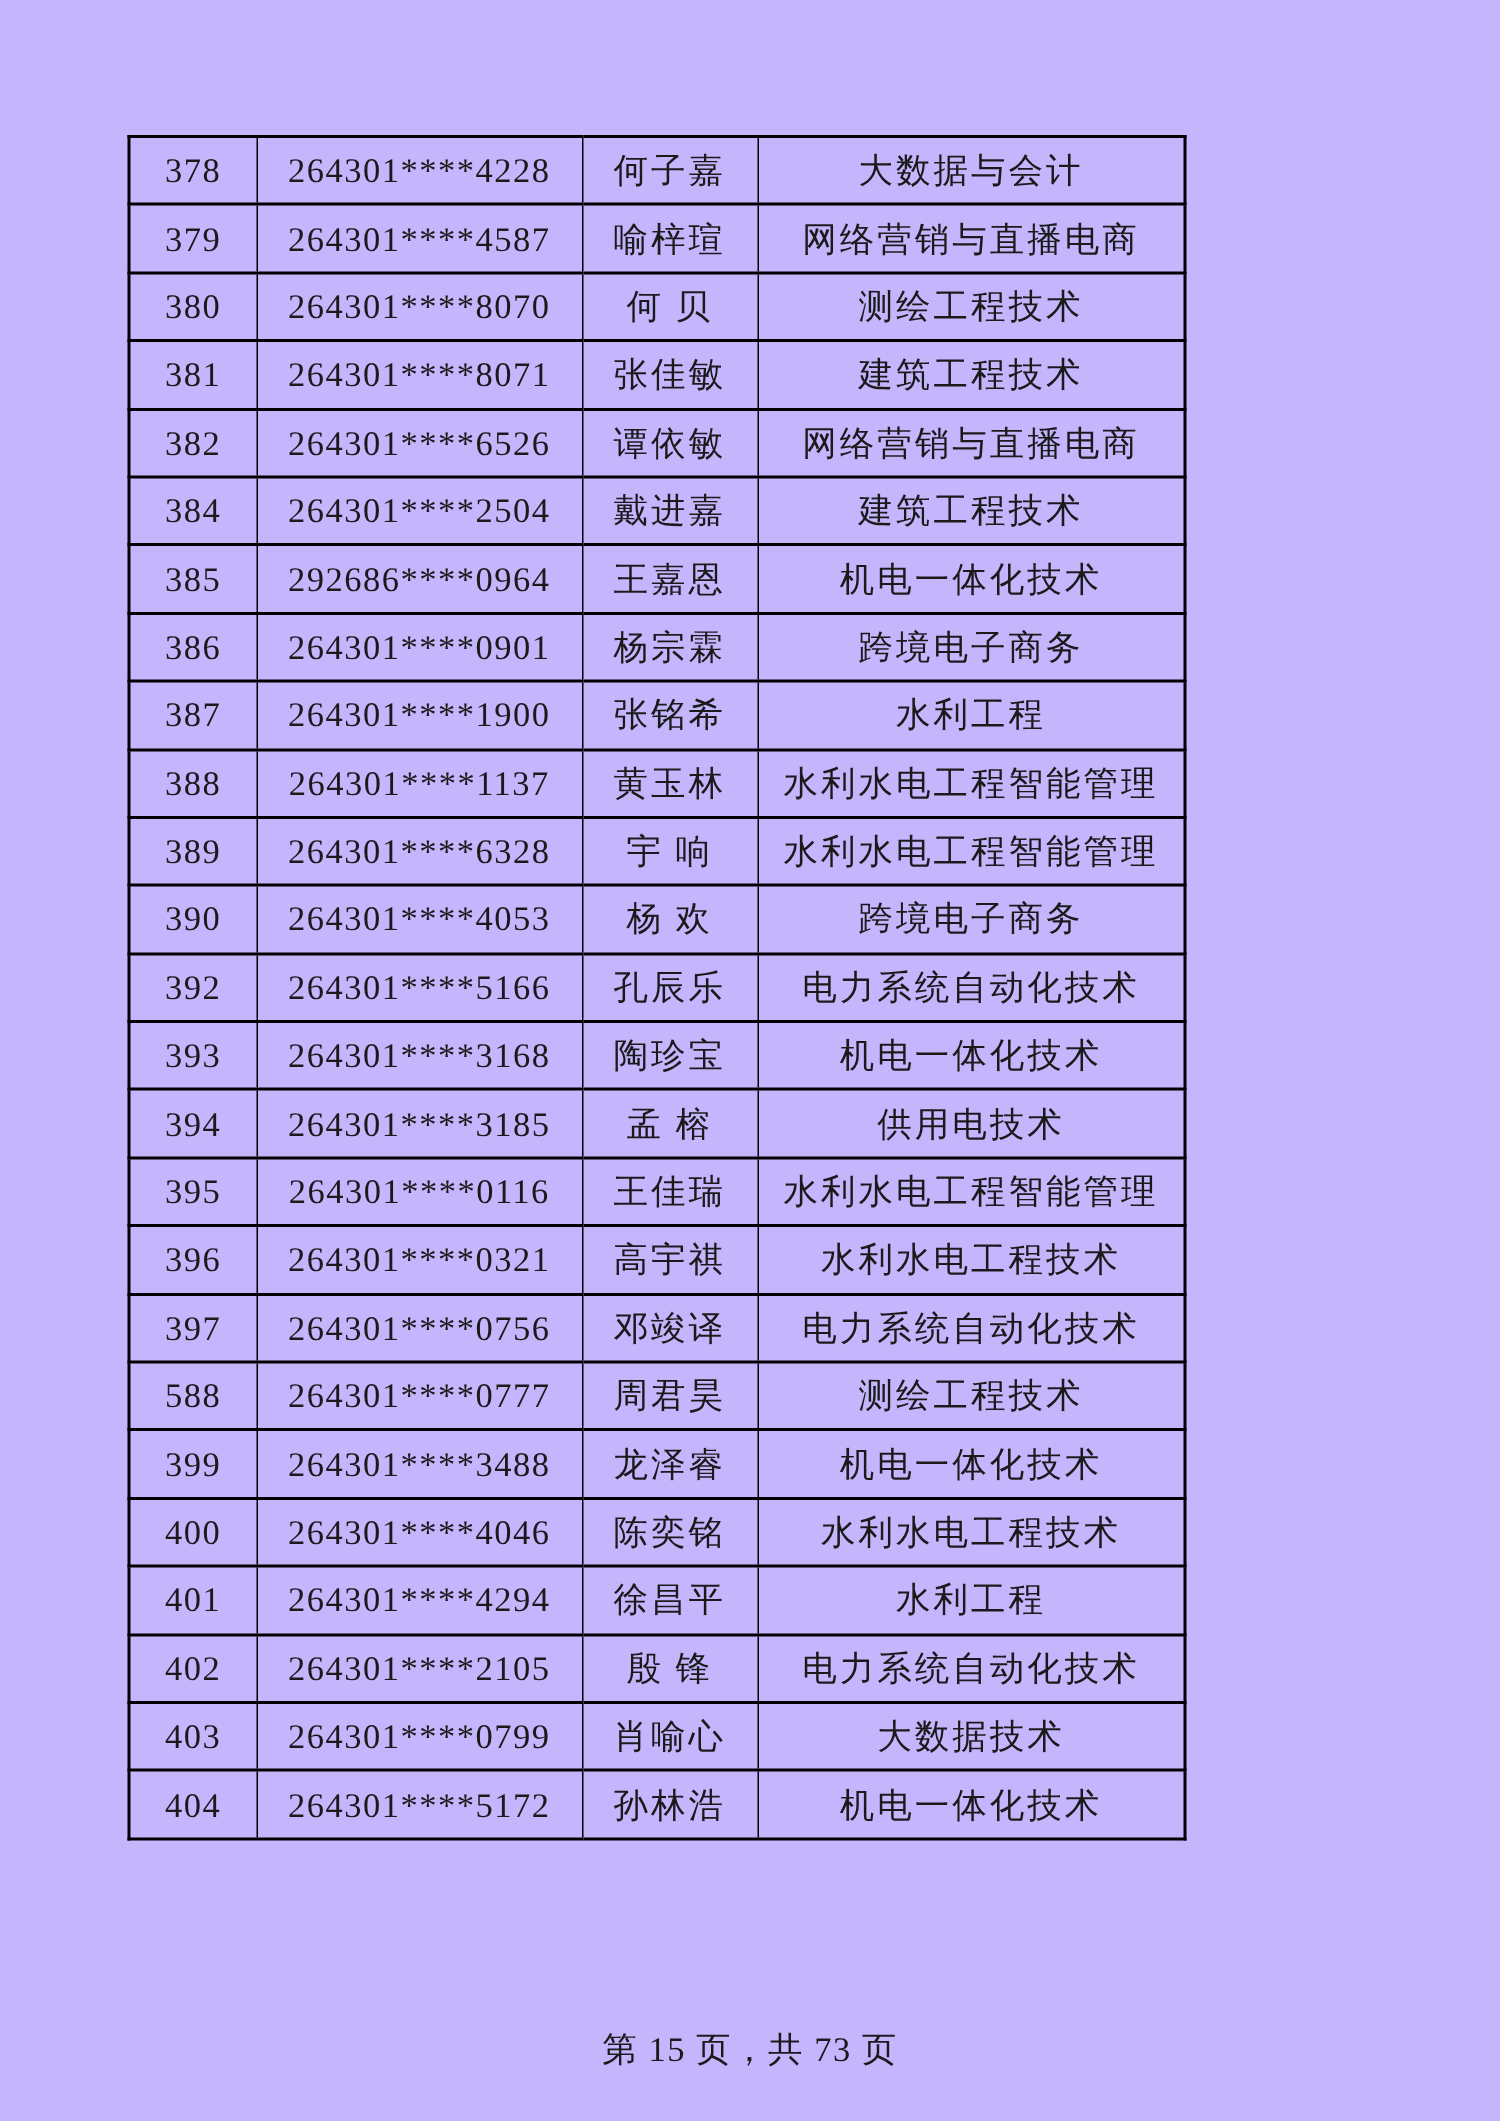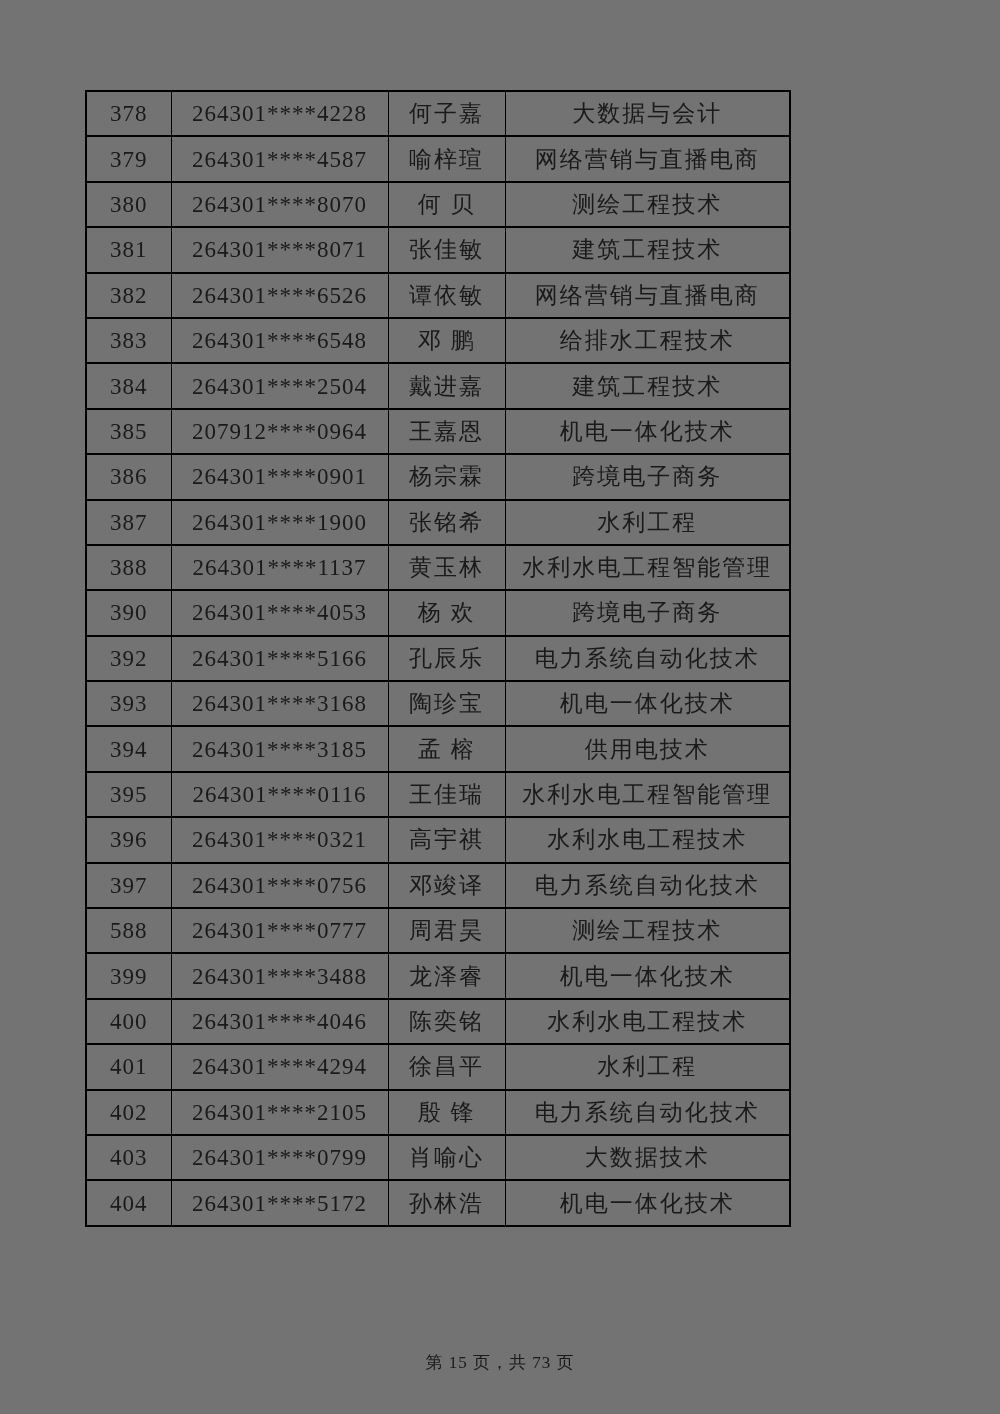--- a/index.html
+++ b/index.html
@@ -10,21 +10,21 @@
   body {
     width: 1000px;
     height: 1414px;
     position: relative;
     font-family: "Liberation Serif", "DejaVu Serif", serif;
     color: #1a1a1a;
   }
   .page {
     position: absolute;
     inset: 0;
-    background: #737373;
+    background: #c4b5fd;
     text-decoration: underline;
   }
   table.roster {
     position: absolute;
     left: 85px;
     top: 90px;
     width: 704px;
     border-collapse: collapse;
     table-layout: fixed;
   }
@@ -52,21 +52,21 @@
   td.cell-index { letter-spacing: 1px; }
   td.cell-id    { letter-spacing: 1px; }
   td.cell-name  { letter-spacing: 2px; }
   td.cell-major { letter-spacing: 2px; }
   .page-footer {
     position: absolute;
     left: 0;
     top: 1351px;
     width: 100%;
     text-align: center;
-    font-size: 17px;
+    font-size: 23px;
     letter-spacing: 1px;
     color: #1a1a1a;
   }
 </style>
 </head>
 <body>
 
 <div class="page">
 
   <table class="roster">
@@ -101,34 +101,28 @@
       <td class="cell-name">张佳敏</td>
       <td class="cell-major">建筑工程技术</td>
     </tr>
         <tr>
       <td class="cell-index">382</td>
       <td class="cell-id">264301****6526</td>
       <td class="cell-name">谭依敏</td>
       <td class="cell-major">网络营销与直播电商</td>
     </tr>
         <tr>
-      <td class="cell-index">383</td>
-      <td class="cell-id">264301****6548</td>
-      <td class="cell-name">邓 鹏</td>
-      <td class="cell-major">给排水工程技术</td>
-    </tr>
-        <tr>
       <td class="cell-index">384</td>
       <td class="cell-id">264301****2504</td>
       <td class="cell-name">戴进嘉</td>
       <td class="cell-major">建筑工程技术</td>
     </tr>
         <tr>
       <td class="cell-index">385</td>
-      <td class="cell-id">207912****0964</td>
+      <td class="cell-id">292686****0964</td>
       <td class="cell-name">王嘉恩</td>
       <td class="cell-major">机电一体化技术</td>
     </tr>
         <tr>
       <td class="cell-index">386</td>
       <td class="cell-id">264301****0901</td>
       <td class="cell-name">杨宗霖</td>
       <td class="cell-major">跨境电子商务</td>
     </tr>
         <tr>
@@ -137,20 +131,26 @@
       <td class="cell-name">张铭希</td>
       <td class="cell-major">水利工程</td>
     </tr>
         <tr>
       <td class="cell-index">388</td>
       <td class="cell-id">264301****1137</td>
       <td class="cell-name">黄玉林</td>
       <td class="cell-major">水利水电工程智能管理</td>
     </tr>
         <tr>
+      <td class="cell-index">389</td>
+      <td class="cell-id">264301****6328</td>
+      <td class="cell-name">宇 响</td>
+      <td class="cell-major">水利水电工程智能管理</td>
+    </tr>
+        <tr>
       <td class="cell-index">390</td>
       <td class="cell-id">264301****4053</td>
       <td class="cell-name">杨 欢</td>
       <td class="cell-major">跨境电子商务</td>
     </tr>
         <tr>
       <td class="cell-index">392</td>
       <td class="cell-id">264301****5166</td>
       <td class="cell-name">孔辰乐</td>
       <td class="cell-major">电力系统自动化技术</td>

